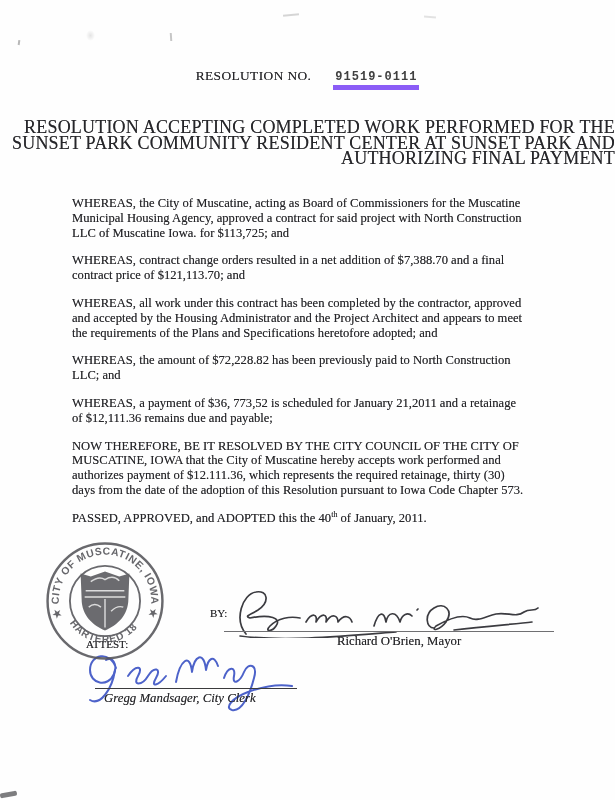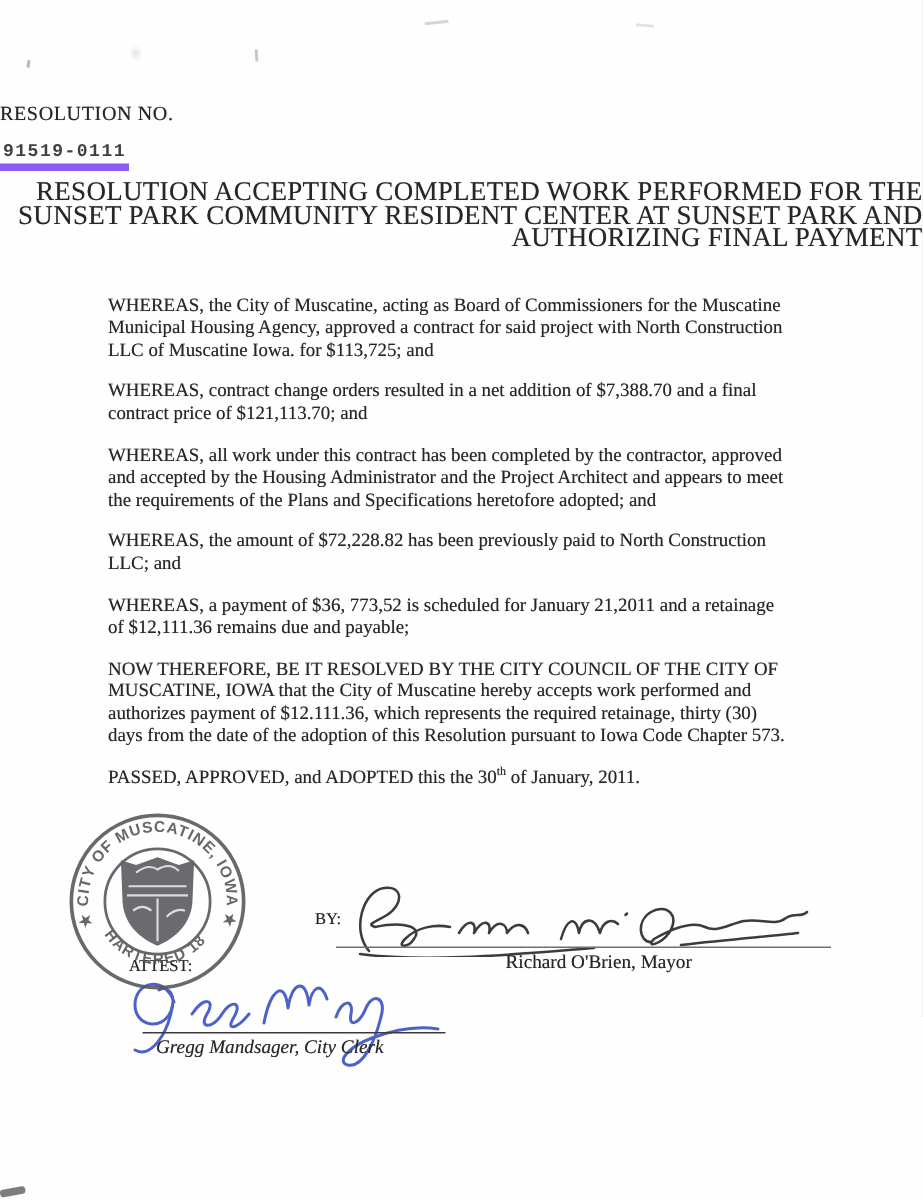--- a/index.html
+++ b/index.html
@@ -7,22 +7,22 @@
     position:relative;width:615px;height:800px;margin:0 auto;
     background:#fefefe;overflow:hidden;
     font-family:"Liberation Serif", serif;
     color:#26262a;
   }
   .ink{ text-shadow:0 0 .5px rgba(40,40,40,.55); }
 
   
   .res-line{
     position:absolute;top:68px;left:0;width:100%;
-    display:flex;justify-content:center;align-items:baseline;gap:10px;
-    font-size:13.4px;letter-spacing:.4px;flex-direction:column;
+    display:flex;justify-content:center;align-items:baseline;gap:22px;
+    font-size:13.4px;letter-spacing:.4px;
   }
   .res-num{
     font-family:"Liberation Mono", monospace;
     font-size:12px;color:#404040;letter-spacing:1px;
     border-bottom:5px solid #8b5cf6;padding:0 2px 1px 2px;
     text-shadow:none;
     font-weight:bold;
   }
 
   
@@ -82,21 +82,21 @@
     <div>AUTHORIZING FINAL PAYMENT</div>
   </div>
 
   <div class="body-text ink">
     <p>WHEREAS, the City of Muscatine, acting as Board of Commissioners for the Muscatine Municipal Housing Agency, approved a contract for said project with North Construction LLC of Muscatine Iowa. for $113,725; and</p>
     <p>WHEREAS, contract change orders resulted in a net addition of $7,388.70 and a final contract price of $121,113.70; and</p>
     <p>WHEREAS, all work under this contract has been completed by the contractor, approved and accepted by the Housing Administrator and the Project Architect and appears to meet the requirements of the Plans and Specifications heretofore adopted; and</p>
     <p>WHEREAS, the amount of $72,228.82 has been previously paid to North Construction LLC; and</p>
     <p>WHEREAS, a payment of $36, 773,52 is scheduled for January 21,2011 and a retainage of $12,111.36  remains due and payable;</p>
     <p>NOW THEREFORE, BE IT RESOLVED BY THE CITY COUNCIL OF THE CITY OF MUSCATINE, IOWA that the City of Muscatine hereby accepts work performed and authorizes payment of $12.111.36, which represents the required retainage, thirty (30) days from the date of the adoption of this Resolution pursuant to Iowa Code Chapter 573.</p>
-    <p><span>PASSED, APPROVED, and ADOPTED this the 30</span><sup>th</sup><span> of January, 2011.</span></p>
+    <p><span>PASSED, APPROVED, and ADOPTED this the 40</span><sup>th</sup><span> of January, 2011.</span></p>
   </div>
 
 
   <div class="by-label ink">BY:</div>
 
   <svg class="sig-svg" style="top:586px;left:226px;" width="322" height="52" viewBox="0 0 322 52">
     <title>Richard W. O'Brien</title>
     <g fill="none" stroke="#2b2b30" stroke-width="1.7" stroke-linecap="round" stroke-linejoin="round" opacity="0.92">
       <path d="M20,48 C 8,34 16,8 30,6 C 42,4 44,16 32,24 C 24,29 18,30 24,32 C 44,28 56,32 50,40 C 46,46 38,46 44,40 C 52,32 64,30 74,32"></path>
       <path d="M14,50 C 60,56 120,50 170,46"></path>

